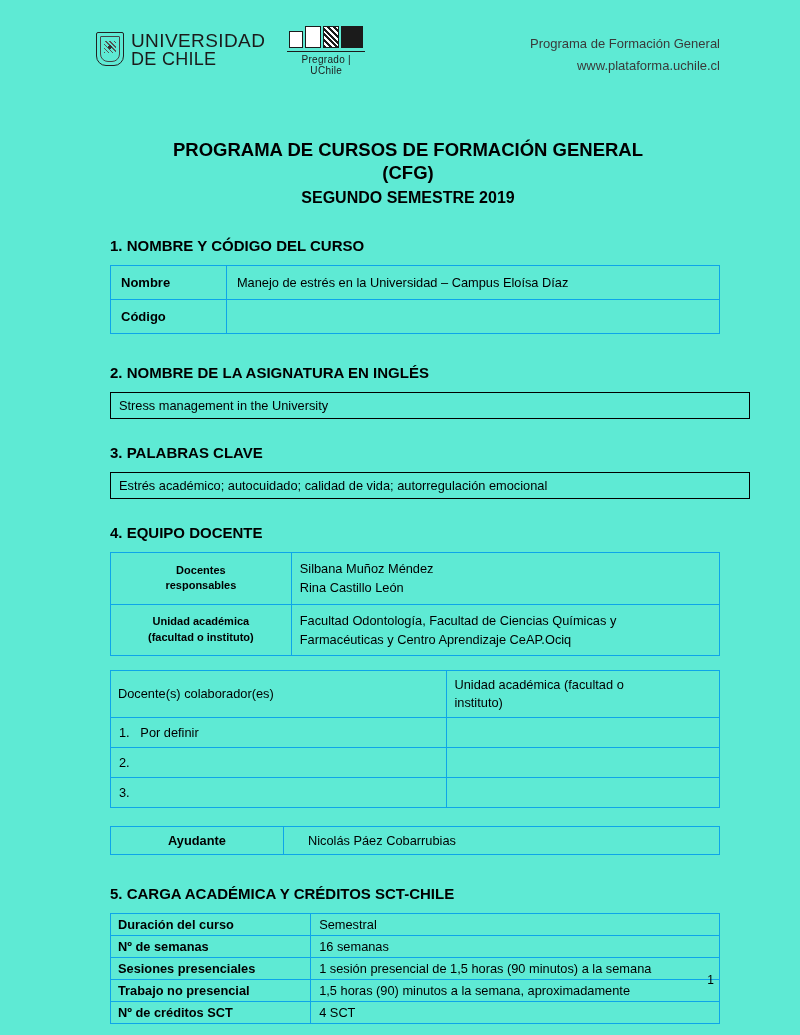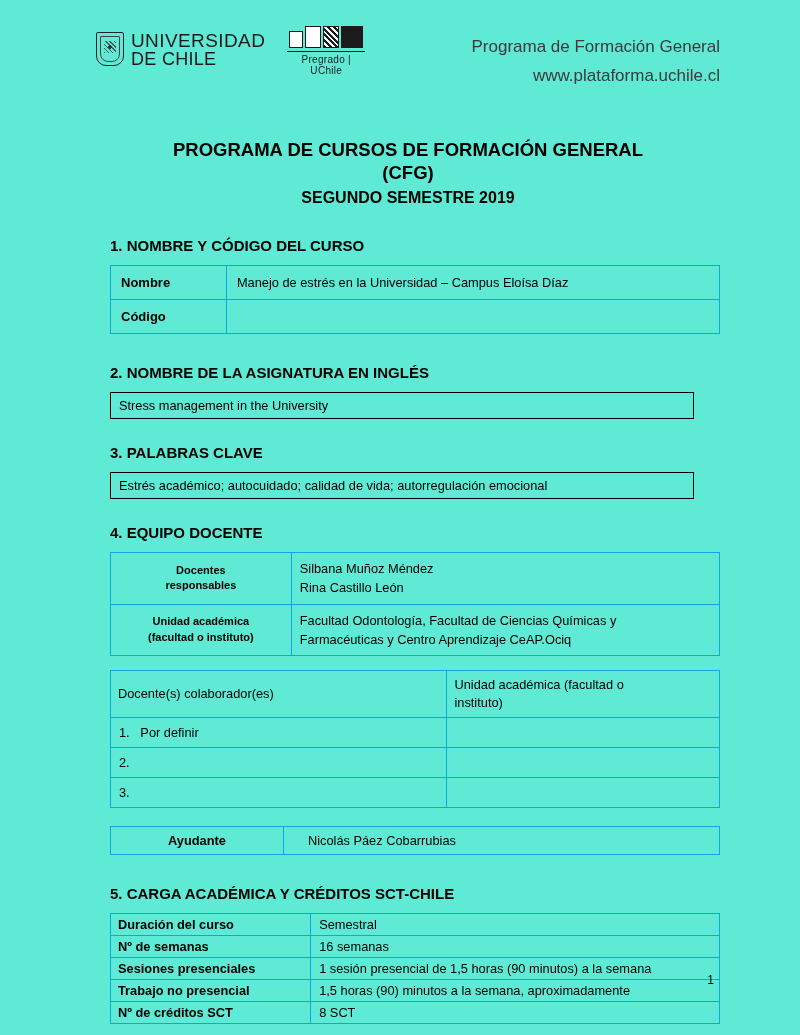--- a/index.html
+++ b/index.html
@@ -103,21 +103,21 @@
     font-size: 10px;
     letter-spacing: 0.3px;
     color: #1b1b1b;
     border-top: 1px solid #1b1b1b;
     padding-top: 2px;
     width: 78px;
     text-align: center;
   }
   .header-right {
     text-align: right;
-    font-size: 17px;
+    font-size: 13px;
     color: #3a3a3a;
     line-height: 1.7;
     padding-top: 11px;
   }
 
   
   .doc-title {
     text-align: center;
     font-weight: bold;
     font-size: 18.5px;
@@ -153,21 +153,21 @@
     font-weight: normal;
   }
 
   
   .t1 td.lbl { width: 96px; font-weight: bold; font-size: 13px; padding: 9px 10px; }
   .t1 td.val { width: 482px; padding: 9px 10px; }
 
   
   .singlebox {
     margin-left: 14px;
-    width: 584px;
+    width: 640px;
     border: 1px solid #000;
     box-sizing: border-box;
     padding: 5px 8px;
     font-size: 12.8px;
   }
 
   
   .t4 td.lbl {
     width: 168px;
     font-weight: bold;
@@ -352,21 +352,21 @@
       <tr>
         <td class="lbl">Sesiones presenciales</td>
         <td class="val">1 sesión presencial de 1,5 horas (90 minutos) a la semana</td>
       </tr>
       <tr>
         <td class="lbl">Trabajo no presencial</td>
         <td class="val">1,5 horas (90) minutos a la semana, aproximadamente</td>
       </tr>
       <tr>
         <td class="lbl">Nº de créditos SCT</td>
-        <td class="val">8 SCT</td>
+        <td class="val">4 SCT</td>
       </tr>
     </tbody>
       </table>
 
   </div>
 
   <div class="page-number">1</div>
 </div>
 
 </body></html>

